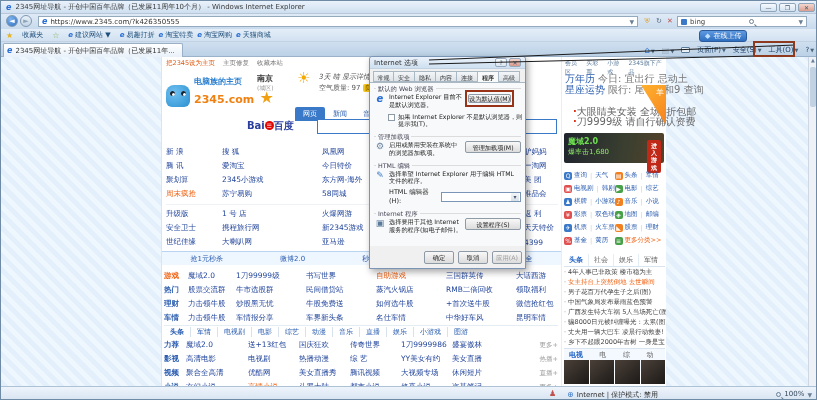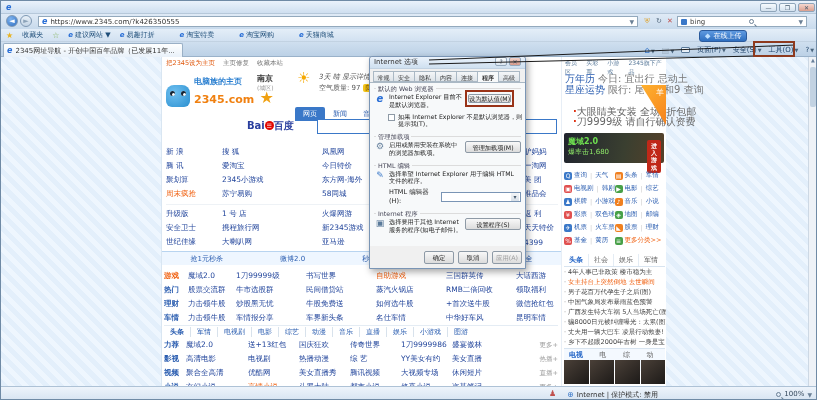--- a/index.html
+++ b/index.html
@@ -196,21 +196,21 @@
     padding:2px 2px 0 0;}
   .vscroll{position:absolute;left:807px;top:0;width:9px;height:329px;background:#eef2f7;
     border-left:1px solid #cdd8e4;font-size:5px;color:#68809a;text-align:center;}
   .vs-thumb{position:absolute;left:1px;top:10px;width:6px;height:40px;background:#c2d2e2;border-radius:2px;}
 
   
   .dialog{position:absolute;left:368px;top:55px;width:157px;height:213px;z-index:50;
     background:#f0f0f0;border:1px solid #7a95b5;border-radius:3px 3px 0 0;
     box-shadow:2px 3px 7px rgba(0,0,0,.35);font-size:6.5px;color:#222;}
   .dtitle{height:12px;background:linear-gradient(#eaf2fb,#cfe0f0);border-bottom:1px solid #c2d2e2;
-    display:flex;padding:0 4px;font-size:7px;color:#333;border-radius:3px 3px 0 0;}
+    display:flex;align-items:center;padding:0 4px;font-size:7px;color:#333;border-radius:3px 3px 0 0;}
   .dbtns{margin-left:auto;display:flex;gap:2px;}
   .dbtn{width:12px;height:9px;border:1px solid #95a9bd;border-radius:2px;font-size:6px;
     line-height:7px;text-align:center;background:linear-gradient(#fbfdfe,#dbe6f0);color:#44586c;}
   .dbtn.close{background:linear-gradient(#f3d5cc,#d89a8a);}
   .dtabs{position:absolute;left:3px;top:14px;display:flex;}
   .dtabs span{width:21px;height:11px;font-size:6px;text-align:center;line-height:11px;
     border:1px solid #aab8c4;border-left:none;background:linear-gradient(#f4f6f8,#dde3e8);color:#333;}
   .dtabs span:first-child{border-left:1px solid #aab8c4;}
   .dtabs span:nth-child(6){background:#f7f9fa;border-bottom:1px solid #f7f9fa;height:12px;font-weight:bold;}
   .dbody{position:absolute;left:0;top:25px;width:155px;height:164px;background:#f7f9fa;
@@ -243,20 +243,21 @@
     border:2px solid #8e3a1e;z-index:60;}
   #ann{position:absolute;left:0;top:0;width:817px;height:400px;z-index:55;pointer-events:none;}
 </style>
 </head>
 <body>
 
 <div id="win">
 
   <div class="titlebar">
     <span class="ie-e">e</span>
+    <span>2345网址导航 - 开创中国百年品牌（已发展11周年10个月） - Windows Internet Explorer</span>
     <span class="winbtns">
       <span class="wbtn">—</span>
       <span class="wbtn">❐</span>
       <span class="wbtn close">✕</span>
     </span>
   </div>
 
   <div class="navbar">
     <span class="navball back">◄</span>
     <span class="navball fwd">►</span>
@@ -274,21 +275,21 @@
       <span class="mag"></span>
       <span class="addr-caret">▼</span>
     </span>
   </div>
 
   <div class="favbar">
     <span class="star">★</span>
     <span>收藏夹</span>
     <span class="star" style="color:#7fb052">☆</span>
     <span class="fav-item">建议网站 ▼</span>
-    <span class="favlist" style="display:flex;gap:25px">
+    <span class="favlist" style="display:flex;gap:4px">
         <span class="fav-item">易趣打折</span>
         <span class="fav-item">淘宝特卖</span>
         <span class="fav-item">淘宝网购</span>
         <span class="fav-item">天猫商城</span>
       </span>
   </div>
 
   <div class="tabrow">
     <span class="tab">
       <span class="ie-e" style="margin:0 3px 0 0">e</span>

